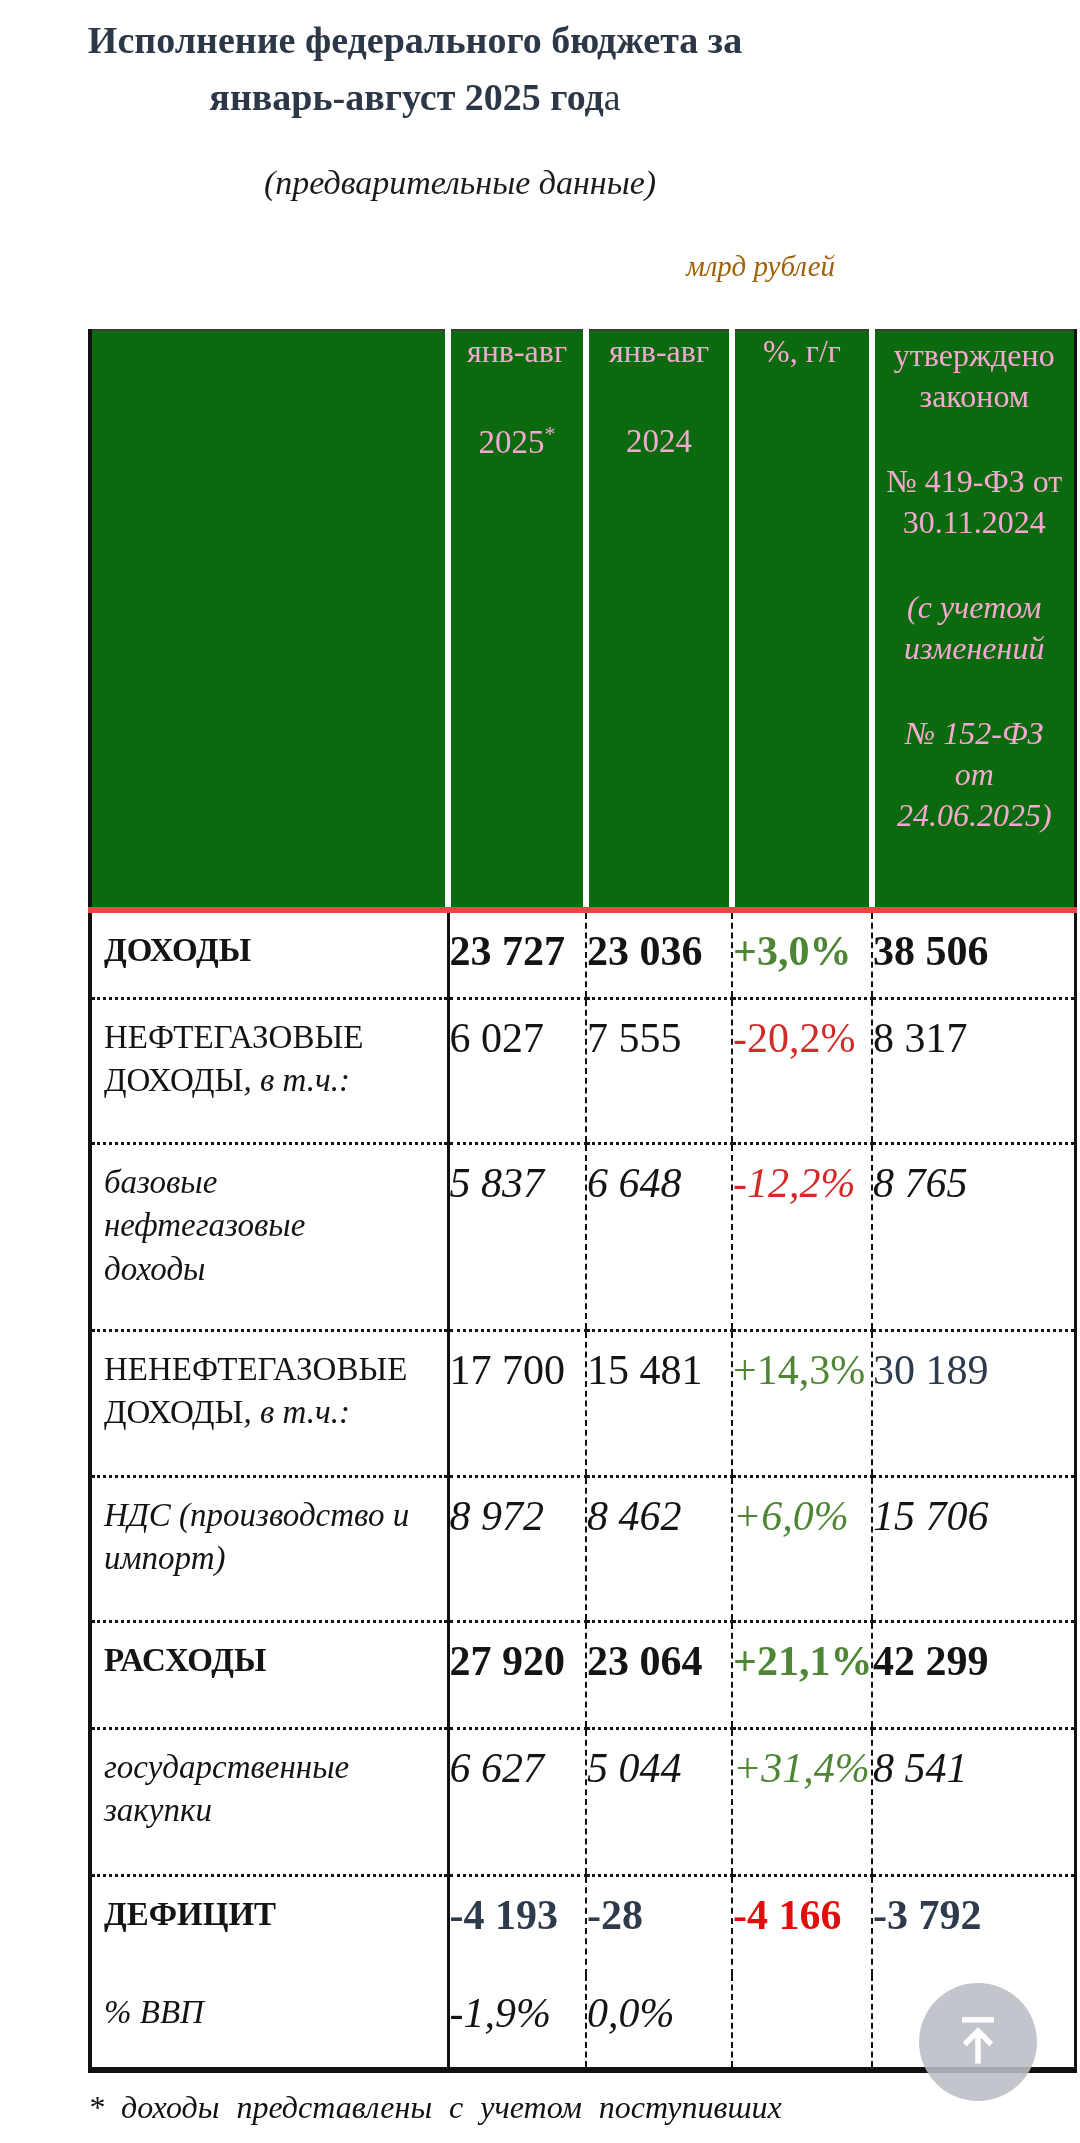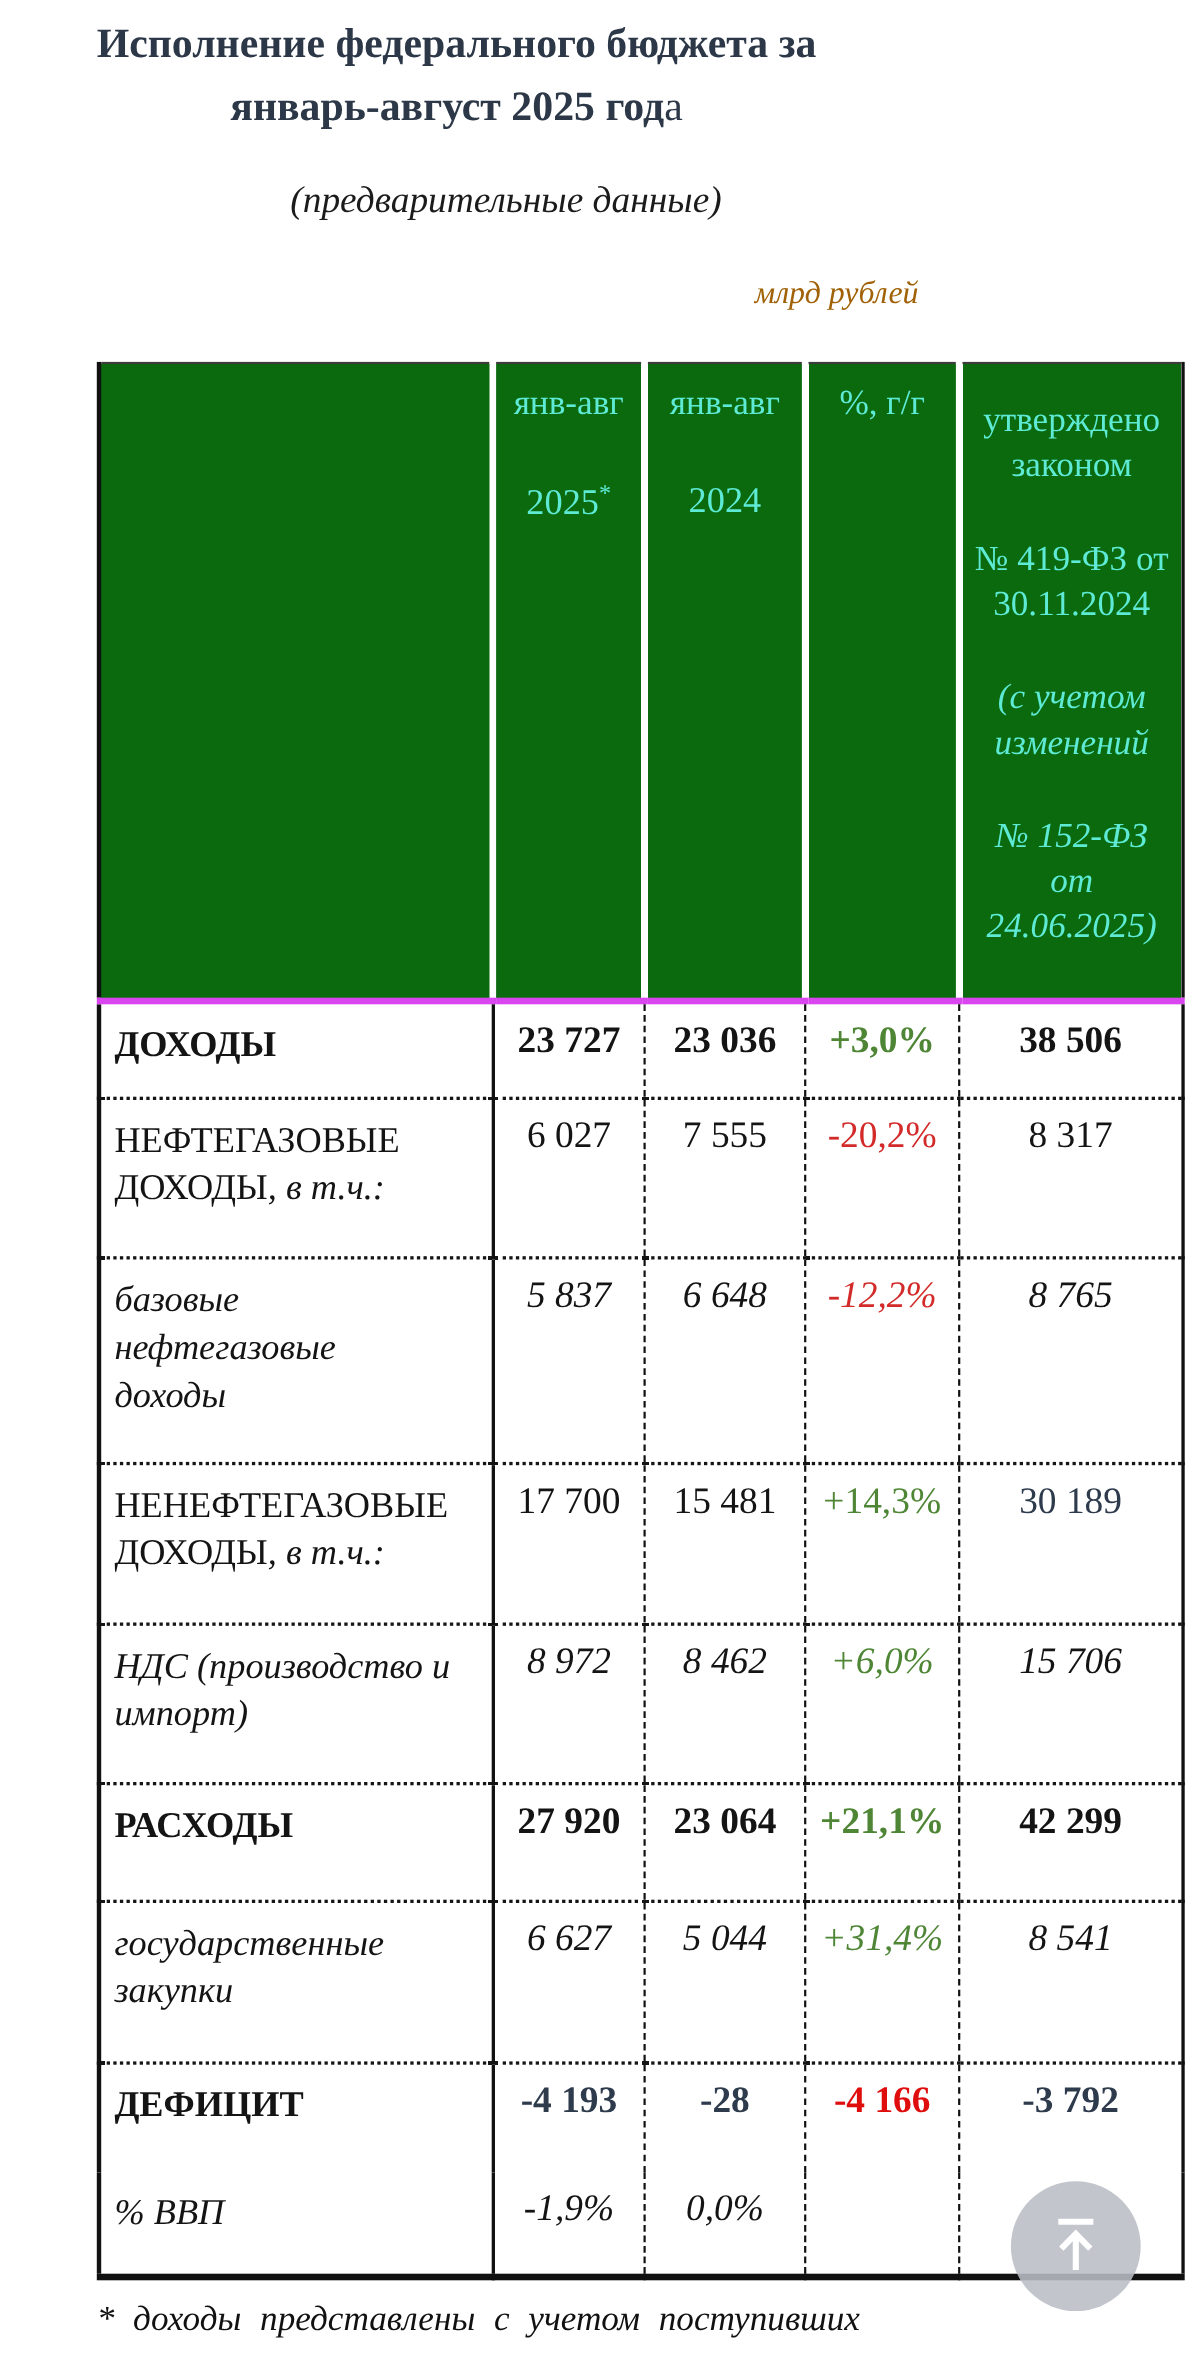--- a/index.html
+++ b/index.html
@@ -17,36 +17,36 @@
            font-size:29px; font-style:italic; color:#a16207; }
 
   
   table.budget { margin:46px 0 0 88px; width:985px; table-layout:fixed;
                  border-collapse:collapse;
                  border-left:4px solid #111; border-right:3px solid #111;
                  border-bottom:6px solid #111; border-top:2px solid #3c3c3c; }
   td { vertical-align:top; overflow:hidden; }
 
   
-  tr.head td { background:#0b6a0e; height:580px; border-bottom:6px solid #d946ef;
-               color:#5eead4; text-align:center; font-size:32px; line-height:1.28;
-               padding-top:14px; }
+  tr.head td { background:#0b6a0e; height:580px; border-bottom:6px solid #ef4444;
+               color:#f9a8d4; text-align:center; font-size:32px; line-height:1.28;
+               }
   tr.head td.gap { border-right:6px solid #ffffff; }
   .h-year { display:block; margin-top:48px; font-size:33px; }
   .h-year sup { font-size:22px; }
-  .h-seg { margin:16px auto 44px auto; }
+  .h-seg { margin:4px auto 44px auto; }
   .h-seg.it { font-style:italic; }
   .h-seg.narrow { max-width:160px; }
   .h-seg:last-child { margin-bottom:0; }
 
   
   td.c1 { text-align:left; padding:16px 6px 0 12px; font-size:33px; line-height:1.32; }
   td.c2 { border-left:3px solid #111; }
   td.c3, td.c4, td.c5 { border-left:2px dashed #111; }
-  td.v  { text-align:center; padding-top:14px; font-size:34px; white-space:nowrap; }
+  td.v  { padding-top:14px; font-size:42px; white-space:nowrap; }
 
   
   tr.r1 td { height:88px; }  tr.r2 td { height:145px; } tr.r3 td { height:187px; }
   tr.r4 td { height:146px; } tr.r5 td { height:145px; } tr.r6 td { height:107px; }
   tr.r7 td { height:147px; } tr.r8 td { height:100px; } tr.r9 td { height:95px; }
 
   tr.sep td { border-top:3px dotted #151515; }
 
   .b { font-weight:bold; }
   .it { font-style:italic; }

